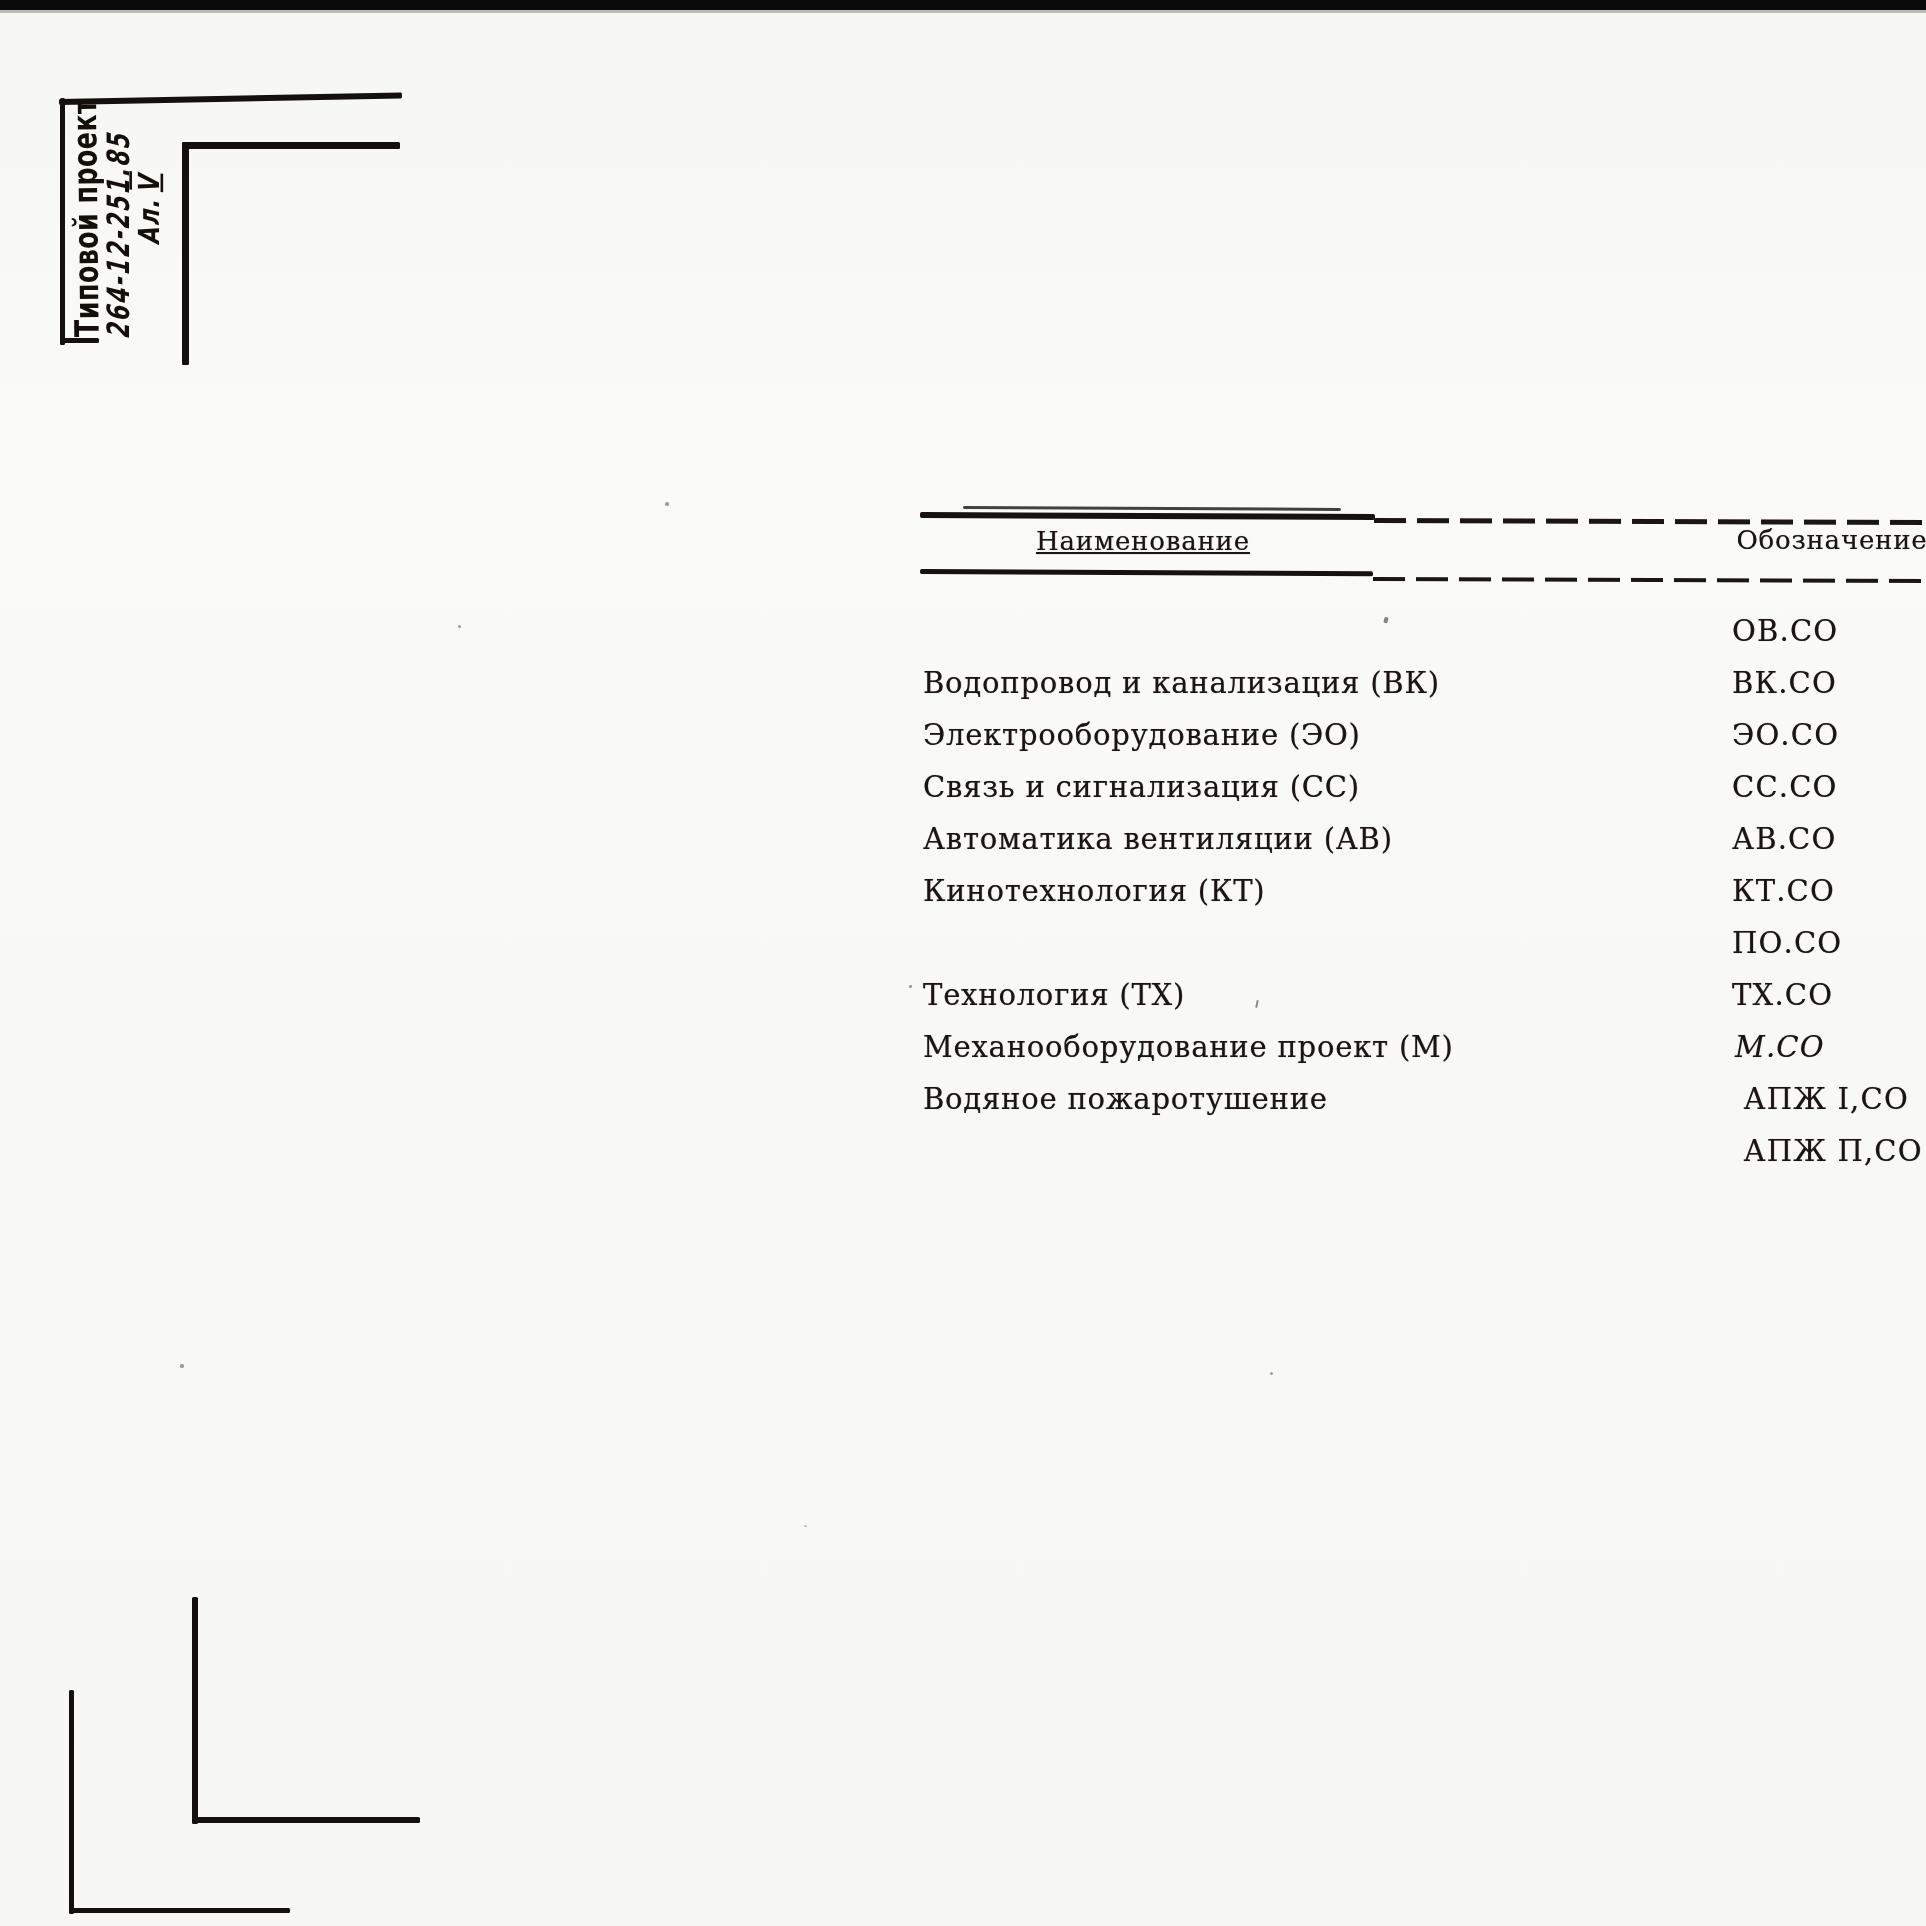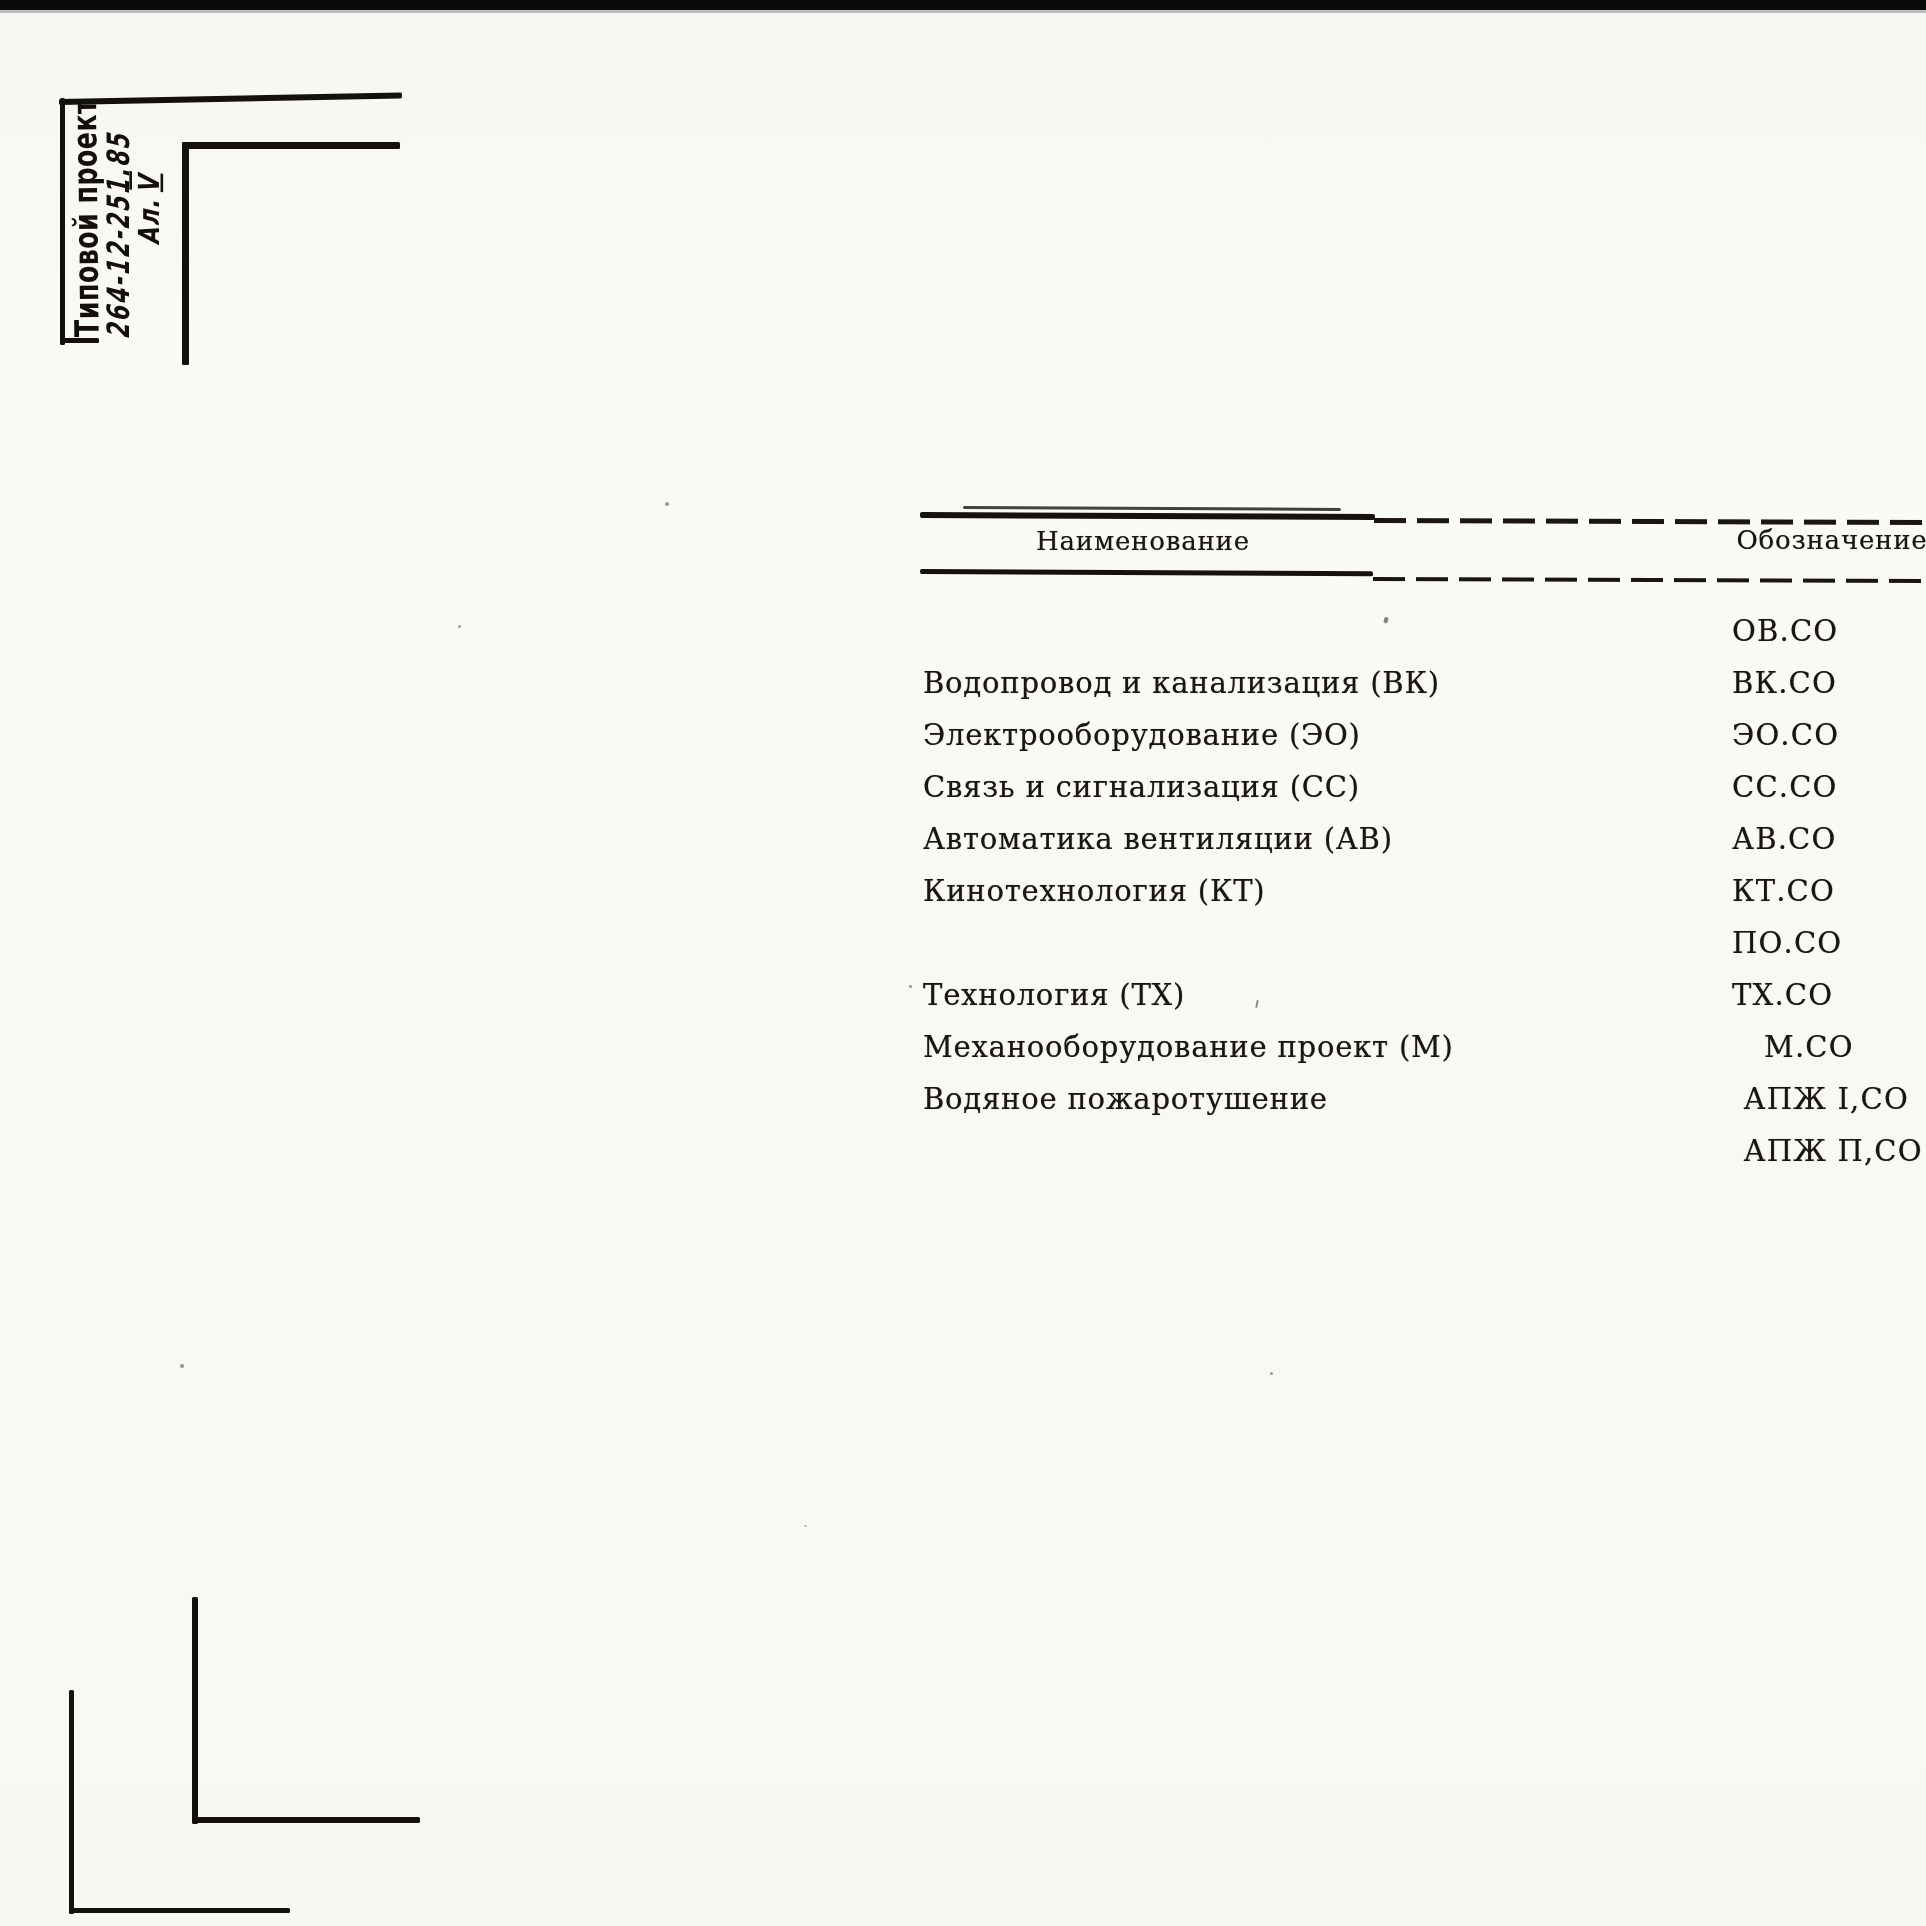--- a/index.html
+++ b/index.html
@@ -36,21 +36,21 @@
   
   .r-dash{position:absolute;background:repeating-linear-gradient(90deg,#1b1611 0 32px,rgba(0,0,0,0) 32px 43px);transform-origin:left center;}
   .r-solid{position:absolute;background:#17120d;transform-origin:left center;border-radius:1.9px;}
   
   .hdr{position:absolute;font-size:26px;letter-spacing:0.8px;height:31px;line-height:31px;}
   
   .rows{position:absolute;left:0;top:605px;width:2669px;}
   .trow{position:relative;height:52px;}
   .c-name{position:absolute;left:923px;top:0;height:52px;line-height:52px;font-size:29px;letter-spacing:0.8px;}
   .c-desig{position:absolute;left:1732px;top:0;height:52px;line-height:52px;font-size:29px;letter-spacing:1.2px;}
-  .trow:nth-child(9) .c-desig{margin-left:32px;}
+  .trow:nth-child(9) .c-desig{margin-left:3px;font-style:italic;}
   .trow:nth-child(10) .c-desig,.trow:nth-child(11) .c-desig{margin-left:11.6px;}
   .speck{position:absolute;background:#6b655d;border-radius:50%;opacity:.65;}
 </style>
 </head>
 <body>
 
 <div class="sheet">
 
   <div class="abs edge-top"></div>
   <div class="abs edge-top-smear"></div>
@@ -72,21 +72,21 @@
   <div class="stroke" style="left:192px;top:1817px;width:228px;height:5.8px;"></div>
   <div class="stroke" style="left:69px;top:1690px;width:5.4px;height:224px;"></div>
   <div class="stroke" style="left:69px;top:1908px;width:221px;height:5.4px;"></div>
 
   <div class="r-solid" style="left:920px;top:512px;width:455px;height:5.8px;transform:rotate(.25deg);"></div>
   <div class="r-solid" style="left:963px;top:506px;width:378px;height:2.7px;opacity:.8;transform:rotate(.3deg);"></div>
   <div class="r-dash" style="left:1374px;top:518px;width:853px;height:4.6px;transform:rotate(.22deg);"></div>
   <div class="r-solid" style="left:920px;top:569px;width:453px;height:5.4px;transform:rotate(.3deg);"></div>
   <div class="r-dash" style="left:1373px;top:577px;width:855px;height:4.2px;transform:rotate(.2deg);"></div>
 
-  <div class="hdr typ" style="left:1036px;top:526px;">Наименование</div>
+  <div class="hdr typ" style="left:1036px;top:526px;text-decoration:underline;">Наименование</div>
   <div class="hdr typ" style="left:1703px;top:525px;width:258px;text-align:center;">Обозначение</div>
 
   <div class="rows">
     <div class="trow">
       <div class="c-desig typ">ОВ.СО</div>
 
     </div>
 
     <div class="trow">
       <div class="c-name typ">Водопровод и канализация (ВК)</div>

